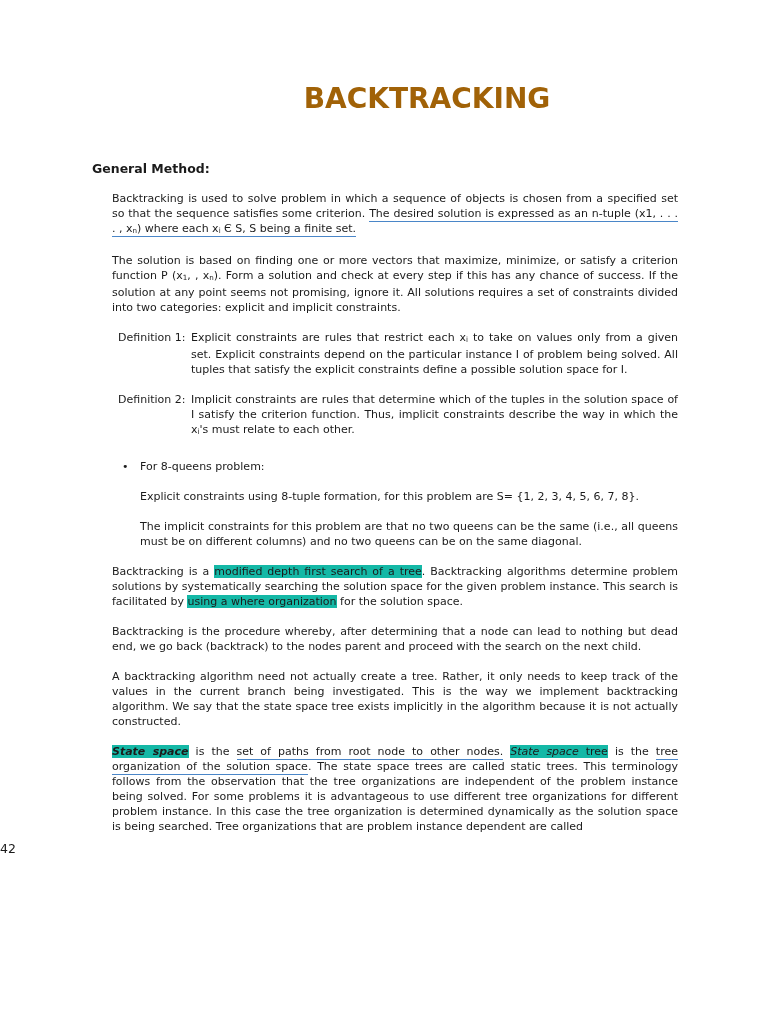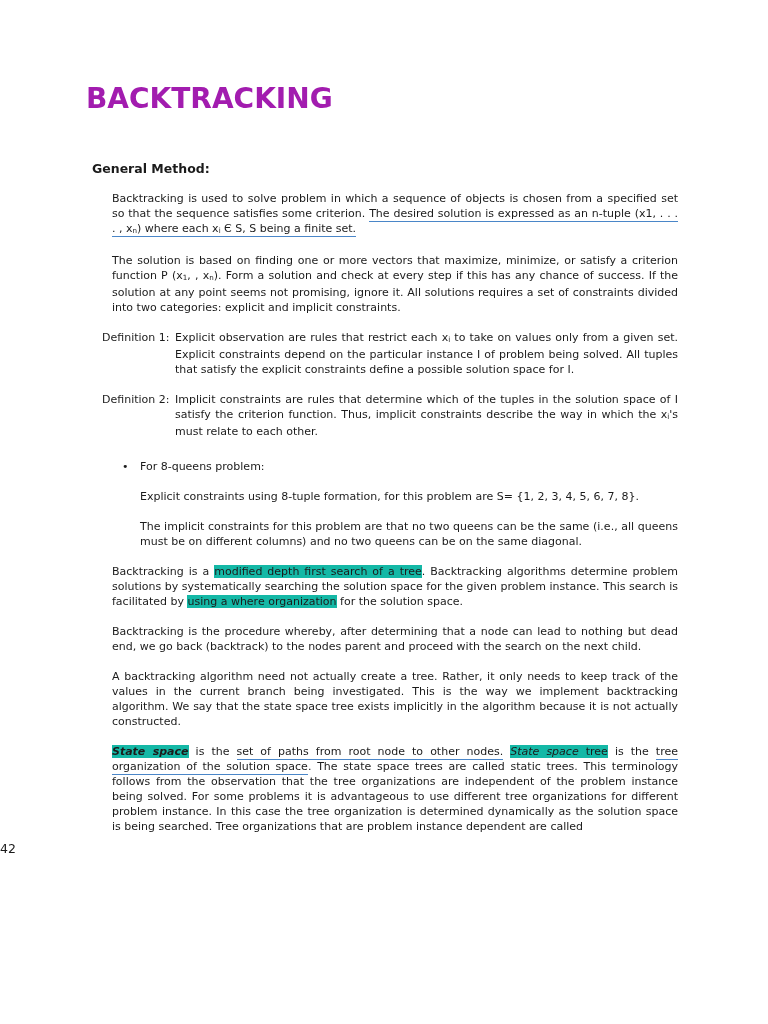--- a/index.html
+++ b/index.html
@@ -3,32 +3,32 @@
 <meta charset="utf-8">
 <style>
   html,body{margin:0;padding:0;}
   body{
     width:768px;height:1024px;background:#ffffff;
     font-family:"DejaVu Sans","Liberation Sans",sans-serif;
     color:#1b1b1b;overflow:hidden;
   }
   .page{padding-top:83px;position:relative;width:768px;height:941px;}
   .doc-title{
-    font-size:28px;font-weight:700;text-align:left;
+    font-size:28px;font-weight:700;text-align:center;
     padding-left:86px;letter-spacing:0px;line-height:1.15;
-    color:#a21caf;
+    color:#a16207;
   }
   .section-heading{
     margin:46px 3px 0 92px;font-weight:700;font-size:12.5px;line-height:15px;
   }
   .doc-body{font-size:11px;line-height:15px;}
   .para{margin:15px 90px 0 112px;text-align:justify;}
   .subpara{margin:15px 90px 0 140px;text-align:justify;}
   .definition{margin:15px 90px 0 102px;display:flex;}
-  .def-label{flex:none;width:73px;}
+  .def-label{flex:none;width:73px;margin-left:16px;}
   .def-text{flex:1;text-align:justify;}
   .bullet{margin:20px 90px 0 122px;display:flex;}
   .bullet::before{content:"\2022";width:18px;flex:none;}
   .hl{background:#14b8a6;}
   .ul{border-bottom:1.5px solid #4a86c8;padding-bottom:0.5px;}
   .b{font-weight:700;}
   .i{font-style:italic;}
   .sub{font-size:0.65em;vertical-align:-0.15em;}
   .page-number{
     text-align:left;font-size:12.5px;margin-top:7px;line-height:15px;
@@ -38,21 +38,21 @@
 <body>
 
 <div class="page">
   <div class="doc-title">BACKTRACKING</div>
   <div class="section-heading">General Method:</div>
   <div class="doc-body" id="doc-body">
       <div class="para"><span>Backtracking is used to solve problem in which a sequence of objects is chosen from a specified set so that the sequence satisfies some criterion. </span><span class="ul">The desired solution is expressed as an n-tuple (x1, . . . . , x</span><span class="ul sub">n</span><span class="ul">) where each x</span><span class="ul sub">i</span><span class="ul"> Є S, S being a finite set.</span></div>
       <div class="para"><span>The solution is based on finding one or more vectors that maximize, minimize, or satisfy a criterion function P (x</span><span class="sub">1</span><span>, , x</span><span class="sub">n</span><span>). Form a solution and check at every step if this has any chance of success. If the solution at any point seems not promising, ignore it. All solutions requires a set of constraints divided into two categories: explicit and implicit constraints.</span></div>
       <div class="definition">
         <span class="def-label">Definition 1:</span>
-        <div class="def-text"><span>Explicit observation are rules that restrict each x</span><span class="sub">i</span><span> to take on values only from a given set. Explicit constraints depend on the particular instance I of problem being solved. All tuples that satisfy the explicit constraints define a possible solution space for I.</span></div>
+        <div class="def-text"><span>Explicit constraints are rules that restrict each x</span><span class="sub">i</span><span> to take on values only from a given set. Explicit constraints depend on the particular instance I of problem being solved. All tuples that satisfy the explicit constraints define a possible solution space for I.</span></div>
       </div>
       <div class="definition">
         <span class="def-label">Definition 2:</span>
         <div class="def-text"><span>Implicit constraints are rules that determine which of the tuples in the solution space of I satisfy the criterion function. Thus, implicit constraints describe the way in which the x</span><span class="sub">i</span><span>'s must relate to each other.</span></div>
       </div>
       <div class="bullet">
         <span><span>For 8-queens problem:</span></span>
       </div>
       <div class="subpara"><span>Explicit constraints using 8-tuple formation, for this problem are S= {1, 2, 3, 4, 5, 6, 7, 8}.</span></div>
       <div class="subpara"><span>The implicit constraints for this problem are that no two queens can be the same (i.e., all queens must be on different columns) and no two queens can be on the same diagonal.</span></div>

